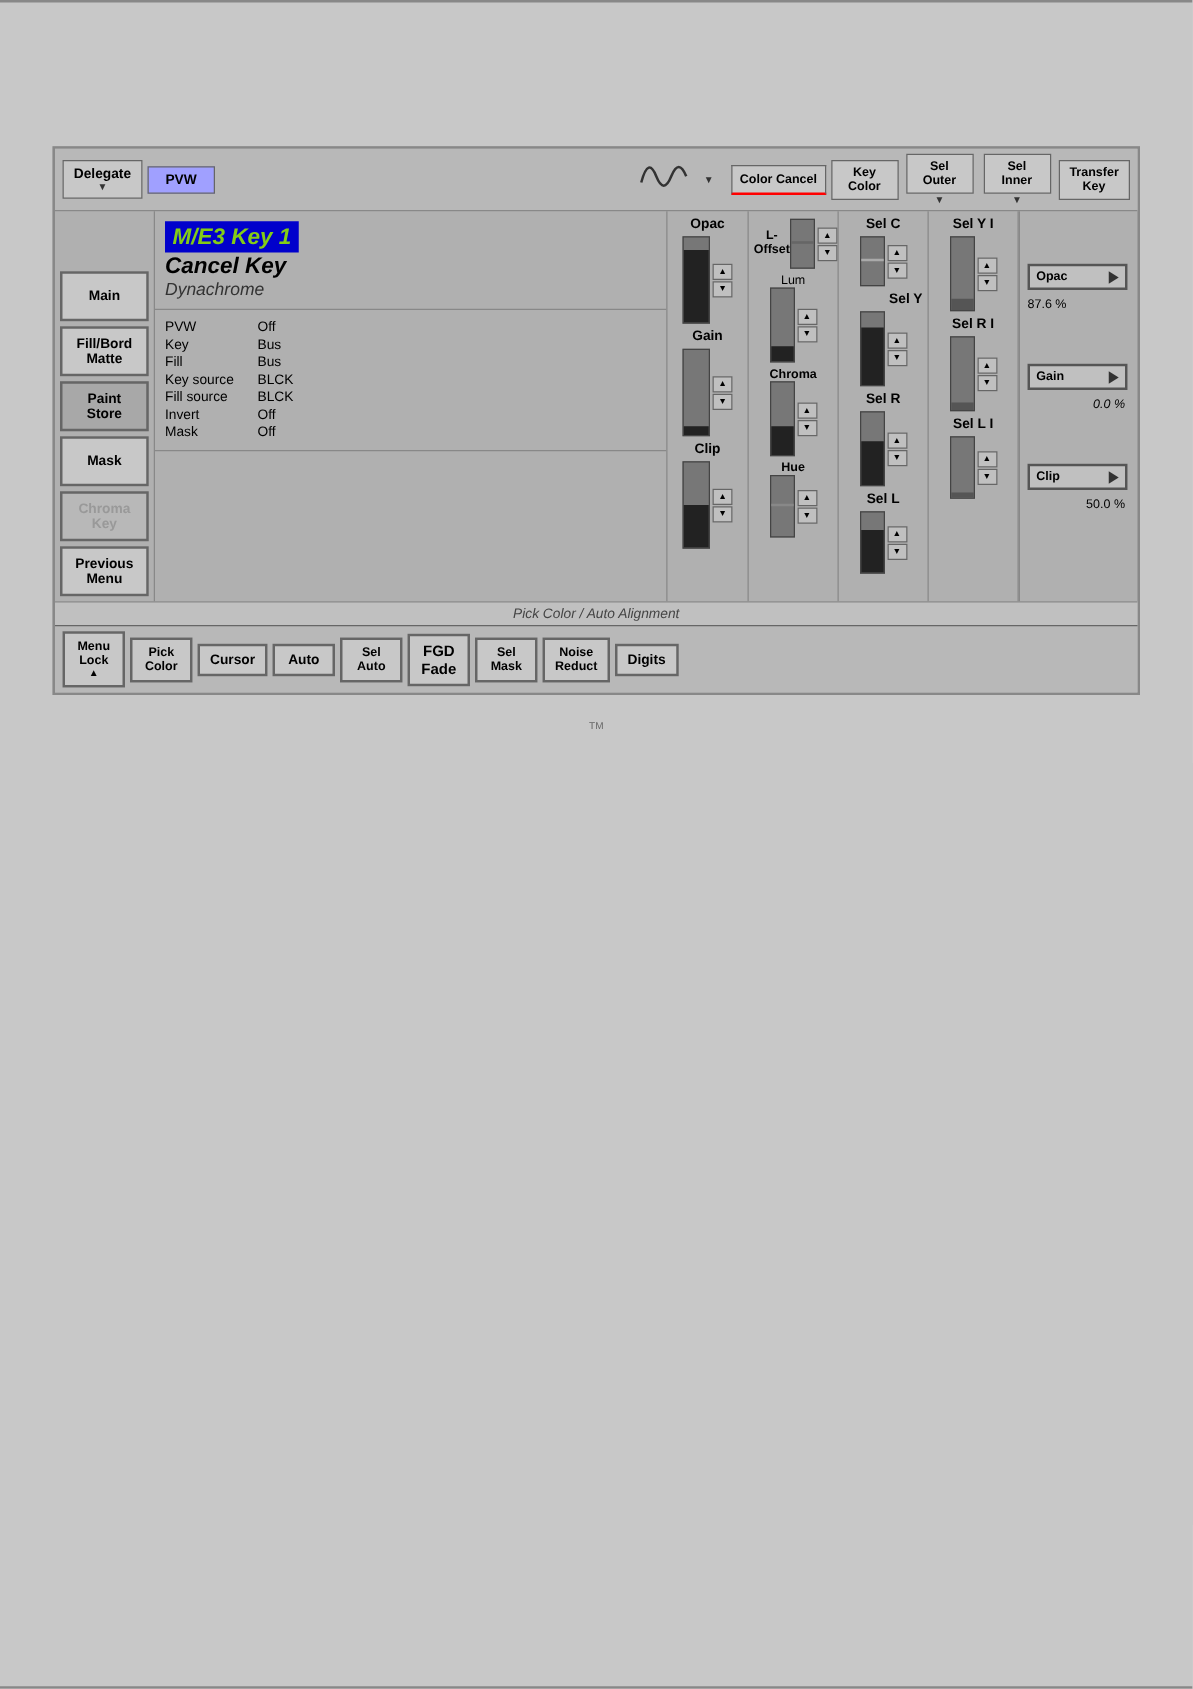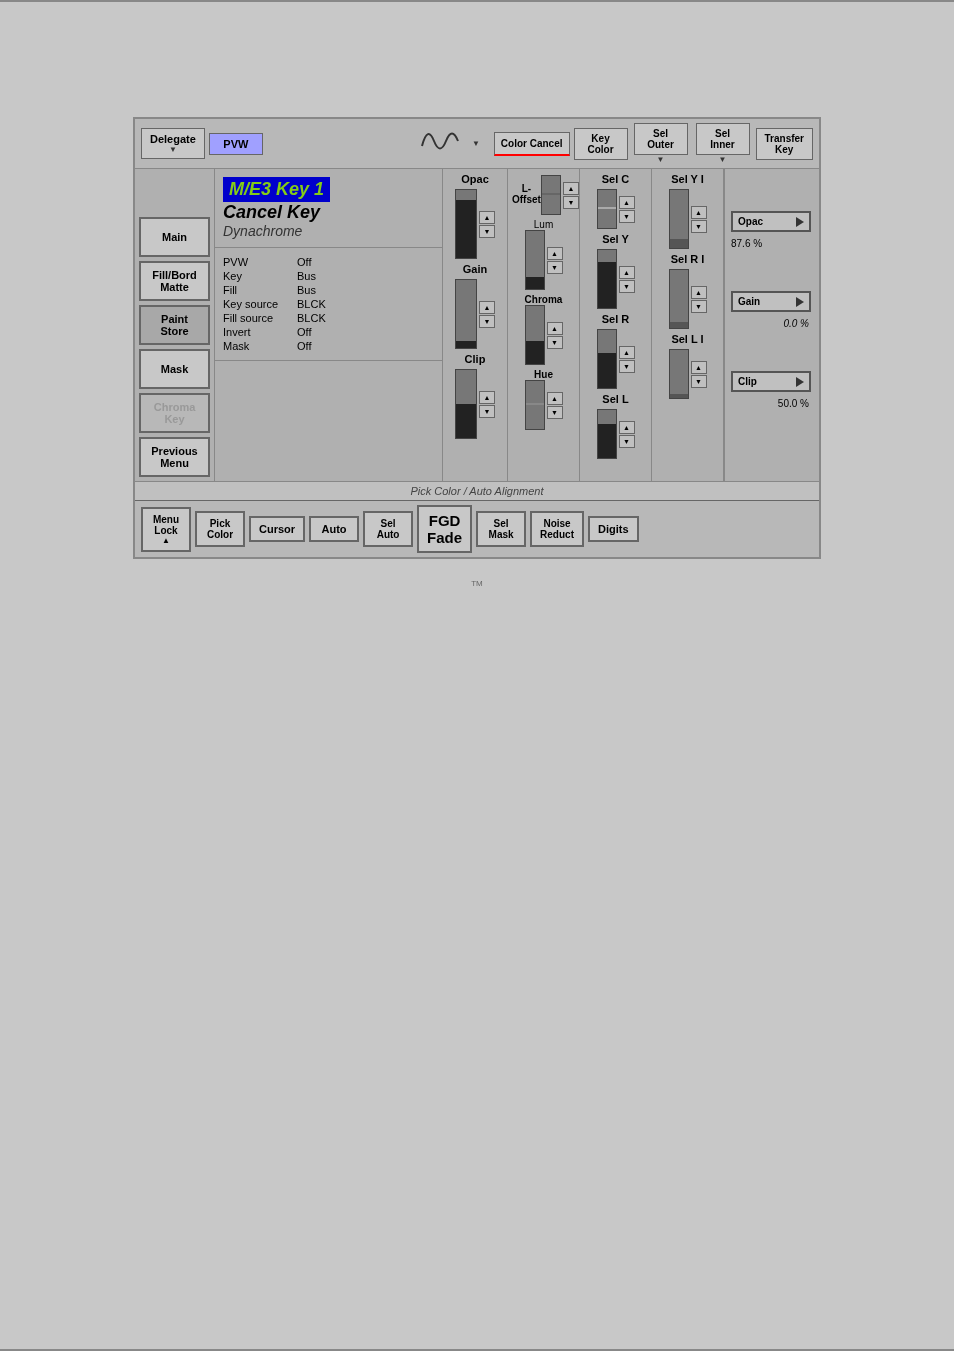--- a/index.html
+++ b/index.html
@@ -27,21 +27,21 @@
       margin-bottom: 0;
     }
     .bottom-rule {
       width: 100%;
       height: 2px;
       background: #888;
       margin-top: auto;
     }
 
     .main-panel {
-      width: 688px;
+      width: 870px;
       margin: 60px auto 0;
       background: #b0b0b0;
       border: 2px solid #888;
       padding: 0;
     }
 
     
     .toolbar {
       display: flex;
       align-items: center;
@@ -424,21 +424,21 @@
           <div style="display:flex; align-items:center; gap:2px; justify-content:center;">
             <div style="width:20px; height:40px; background:#777; border:1px solid #444; position:relative;">
               <div style="position:absolute; bottom:50%; left:0; width:100%; height:2px; background:#aaa;"></div>
             </div>
             <div style="display:flex; flex-direction:column; gap:1px;">
               <div class="arr-btn">▲</div>
               <div class="arr-btn">▼</div>
             </div>
           </div>
 
-          <div style="font-size:11px; font-weight:bold; text-align:center;">Sel Y</div>
+          <div style="font-size:11px; font-weight:bold; text-align:right;">Sel Y</div>
           <div style="display:flex; align-items:center; gap:2px; justify-content:center;">
             <div style="width:20px; height:60px; background:#777; border:1px solid #444; position:relative;">
               <div style="position:absolute; bottom:0; left:0; width:100%; height:80%; background:#222;"></div>
             </div>
             <div style="display:flex; flex-direction:column; gap:1px;">
               <div class="arr-btn">▲</div>
               <div class="arr-btn">▼</div>
             </div>
           </div>
 
@@ -531,21 +531,21 @@
       <div class="pick-bar">
         <span>Pick Color / Auto Alignment</span>
       </div>
 
       <div class="bottom-toolbar">
         <div class="bottom-btn" style="font-size:10px;">Menu<br>Lock<div style="font-size:8px; text-align:center;">▲</div></div>
         <div class="bottom-btn" style="font-size:10px;">Pick<br>Color</div>
         <div class="bottom-btn">Cursor</div>
         <div class="bottom-btn">Auto</div>
         <div class="bottom-btn" style="font-size:10px;">Sel<br>Auto</div>
-        <div class="bottom-btn" style="font-size:15px;">FGD<br>Fade</div>
+        <div class="bottom-btn" style="font-size:12px;">FGD<br>Fade</div>
         <div class="bottom-btn" style="font-size:10px;">Sel<br>Mask</div>
         <div class="bottom-btn" style="font-size:10px;">Noise<br>Reduct</div>
         <div class="bottom-btn">Digits</div>
       </div>
 
     </div>
 
     <div class="tm-text">TM</div>
 
   </div>

